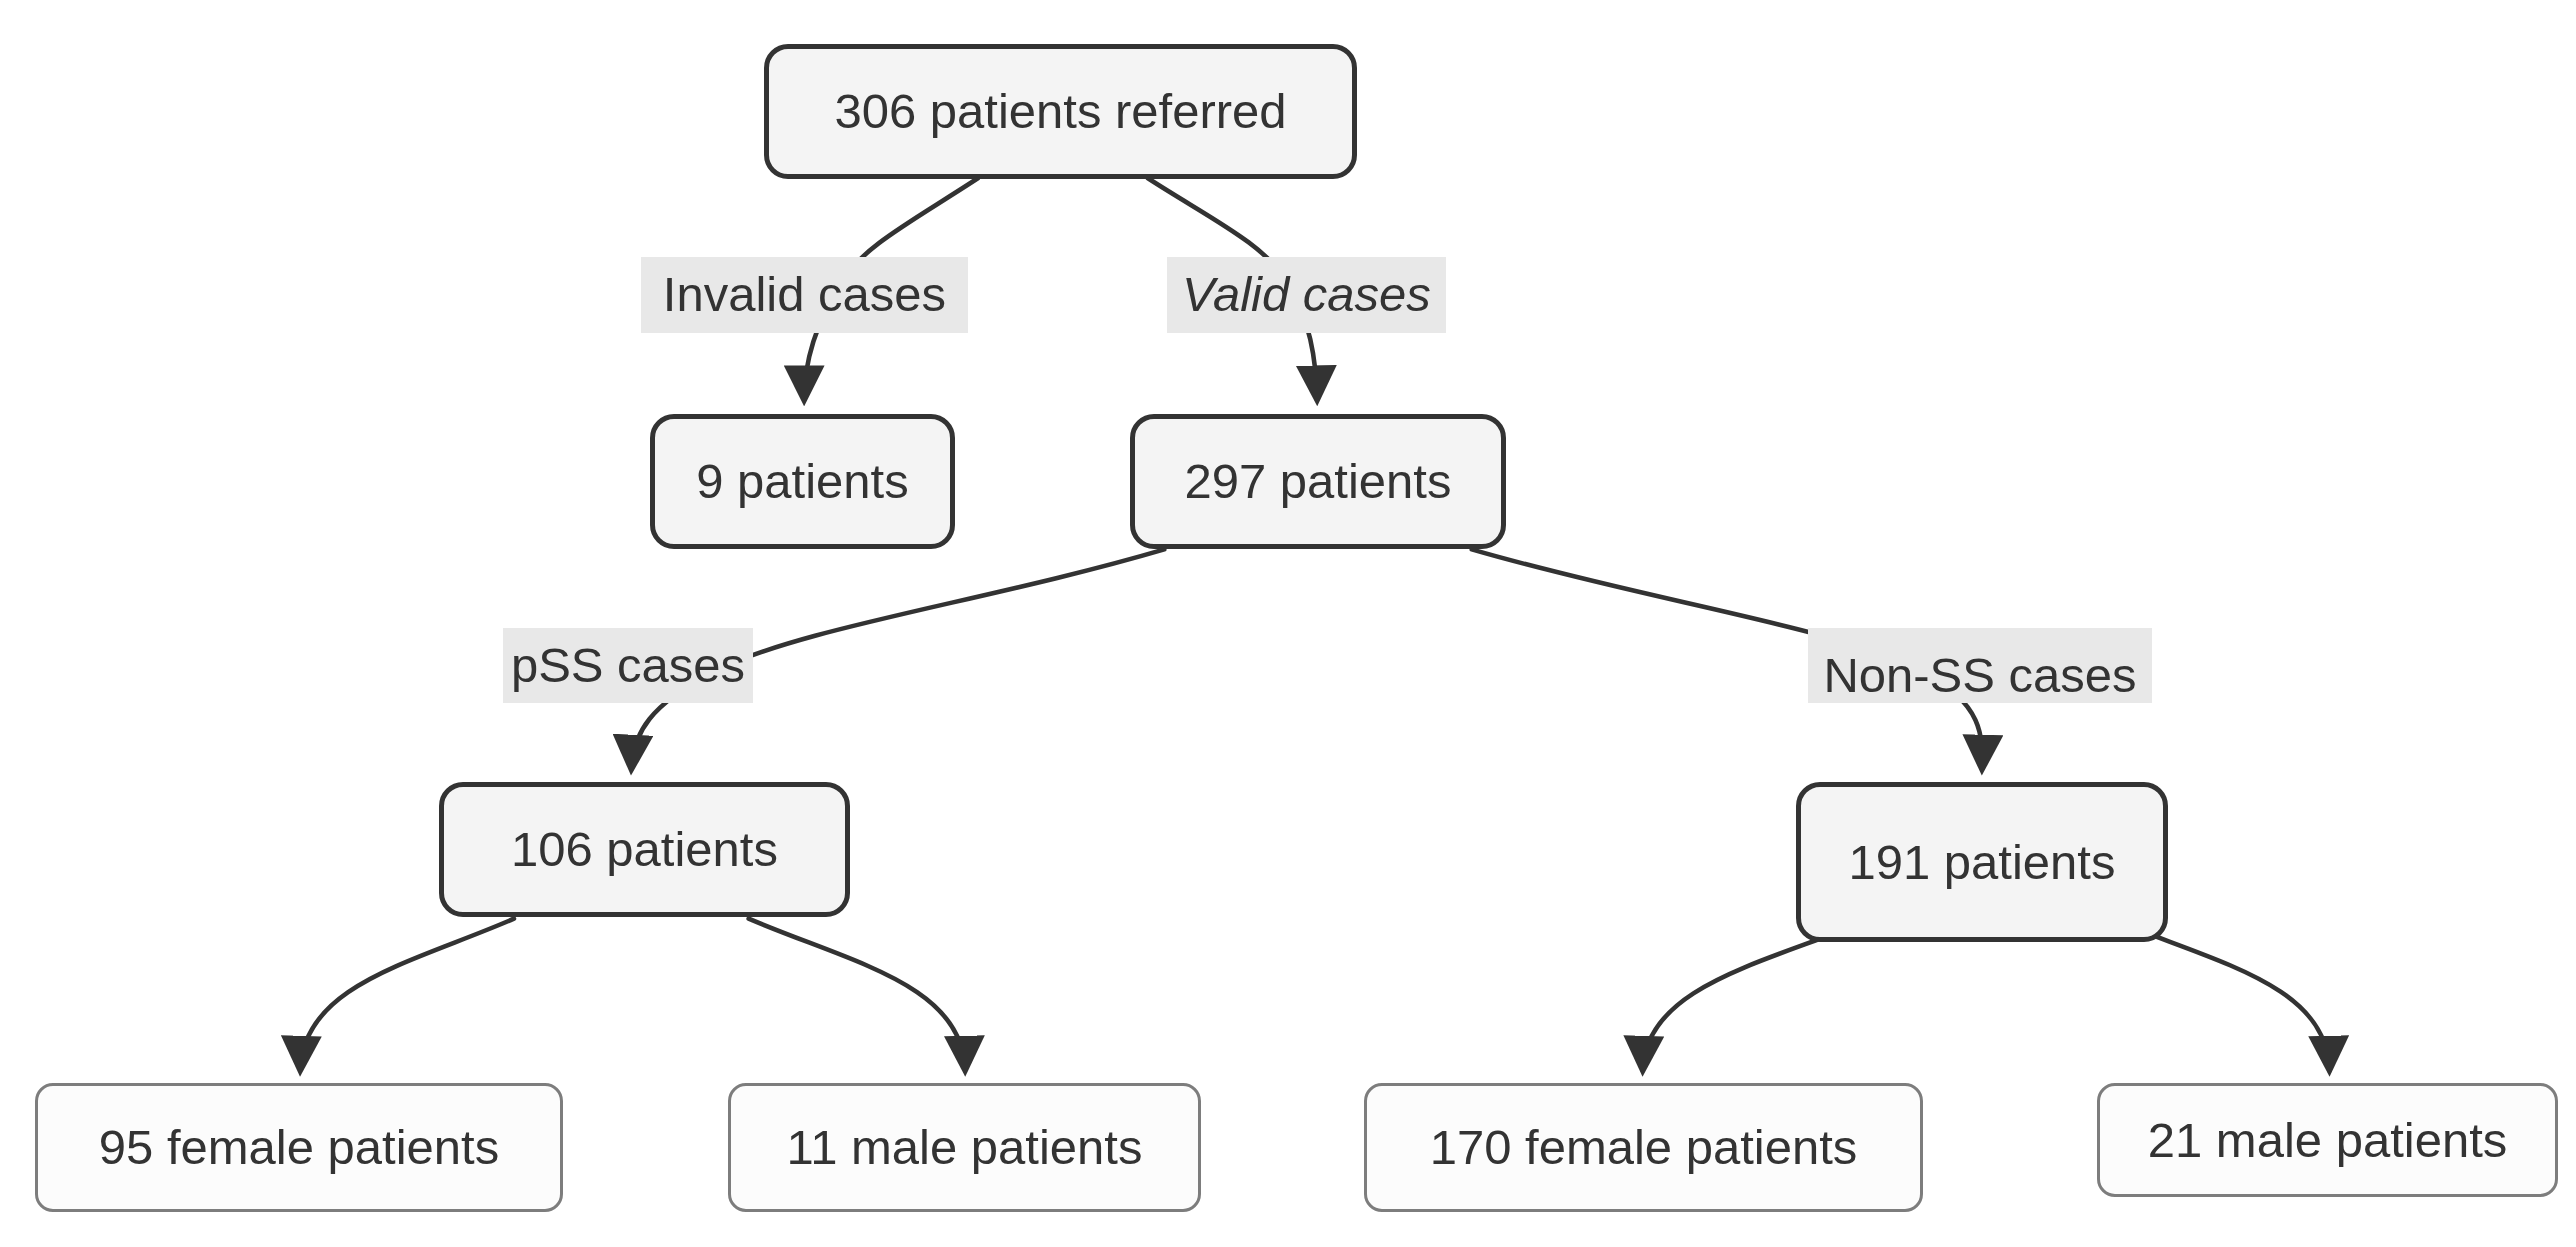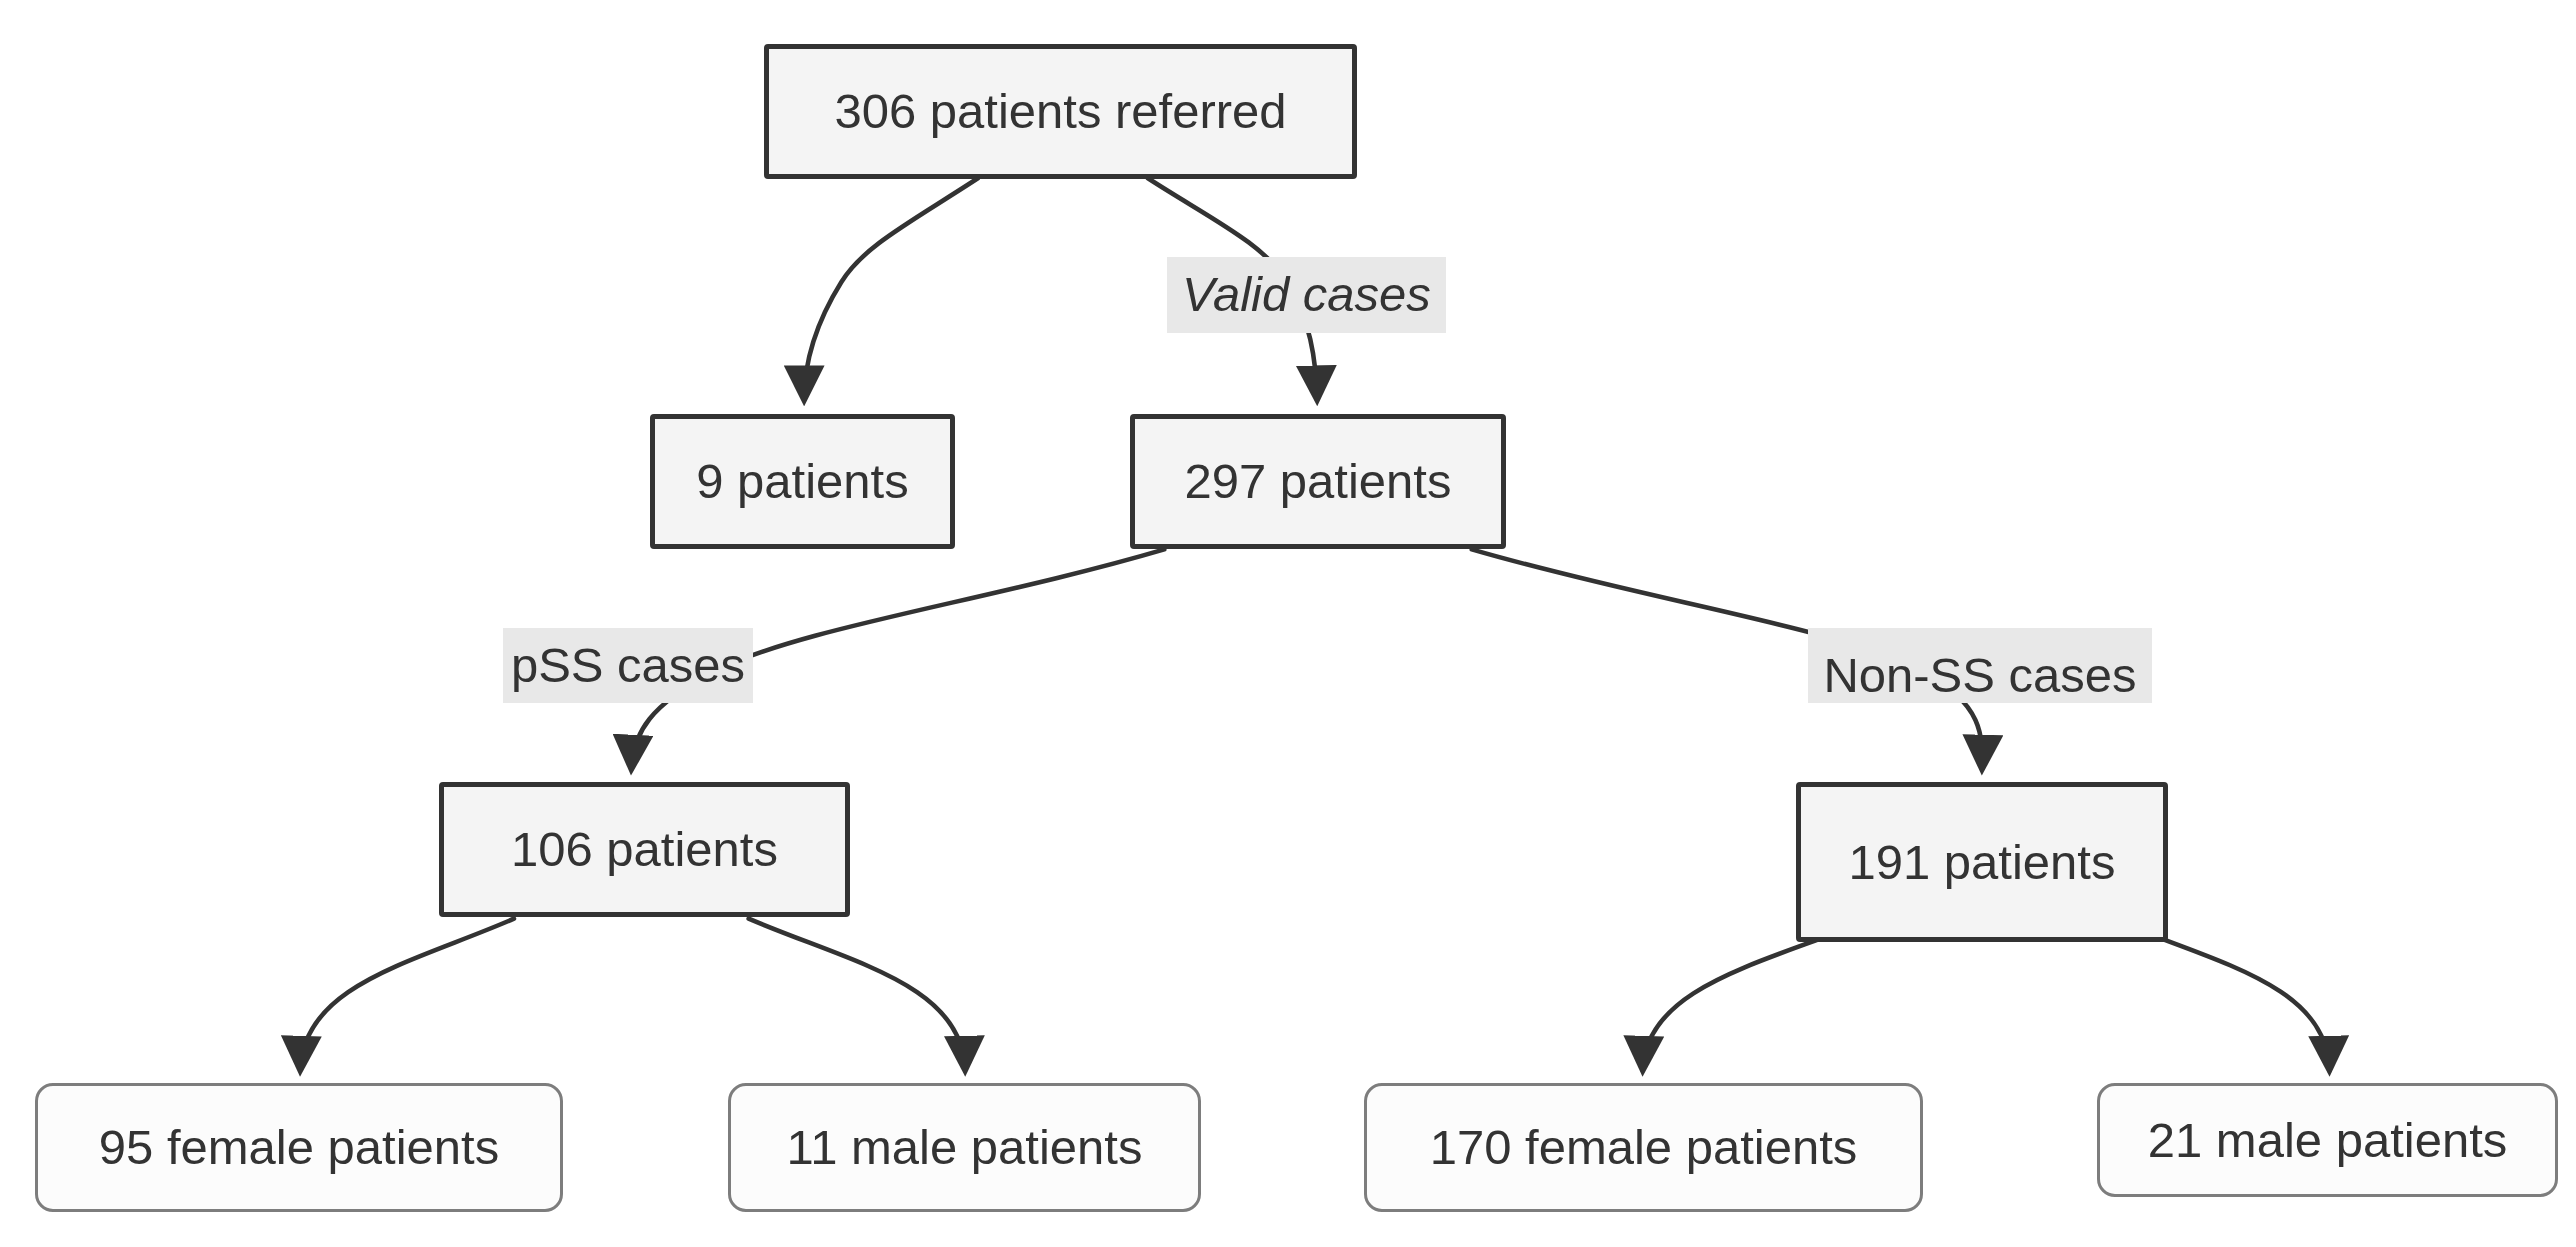--- a/index.html
+++ b/index.html
@@ -42,21 +42,21 @@
     justify-content:center;
     font-size:49px;
     line-height:1.15;
     color:var(--text);
     text-align:center;
     white-space:nowrap;
   }
   .node.major{
     background:var(--node-fill);
     border:5.5px solid var(--node-border);
-    border-radius:4px;
+    border-radius:24px;
   }
   .node.leaf{
     background:var(--leaf-fill);
     border:3.6px solid var(--leaf-border);
     border-radius:18px;
   }
   .edge-label{
     position:absolute;
     display:flex;
     align-items:center;
@@ -99,20 +99,23 @@
     <path class="edge" marker-end="url(#arrow)" d="M 1075,196 C 1000,245 950,270 925,310 C 900,350 884,395 884,440"></path>
     <path class="edge" marker-end="url(#arrow)" d="M 1262,196 C 1330,240 1390,268 1415,310 C 1440,350 1447,395 1448,440"></path>
     <path class="edge" marker-end="url(#arrow)" d="M 1280,604 C 1090,660 880,690 785,738 C 715,775 696,805 694,846"></path>
     <path class="edge" marker-end="url(#arrow)" d="M 1618,604 C 1810,660 2020,690 2115,738 C 2180,775 2180,808 2179,846"></path>
     <path class="edge" marker-end="url(#arrow)" d="M 565,1010 C 455,1058 333,1082 330,1177"></path>
     <path class="edge" marker-end="url(#arrow)" d="M 823,1010 C 935,1058 1059,1082 1061,1177"></path>
     <path class="edge" marker-end="url(#arrow)" d="M 2058,1010 C 1945,1058 1809,1082 1806,1177"></path>
     <path class="edge" marker-end="url(#arrow)" d="M 2320,1010 C 2435,1058 2559,1082 2561,1177"></path>
   </svg>
 
+  <div class="edge-label l-invalid">
+    <span>Invalid cases</span>
+  </div>
   <div class="edge-label l-valid">
     <span>Valid cases</span>
   </div>
   <div class="edge-label l-pss">
     <span>pSS cases</span>
   </div>
   <div class="edge-label l-nonss">
     <span>Non-SS cases</span>
   </div>
 

